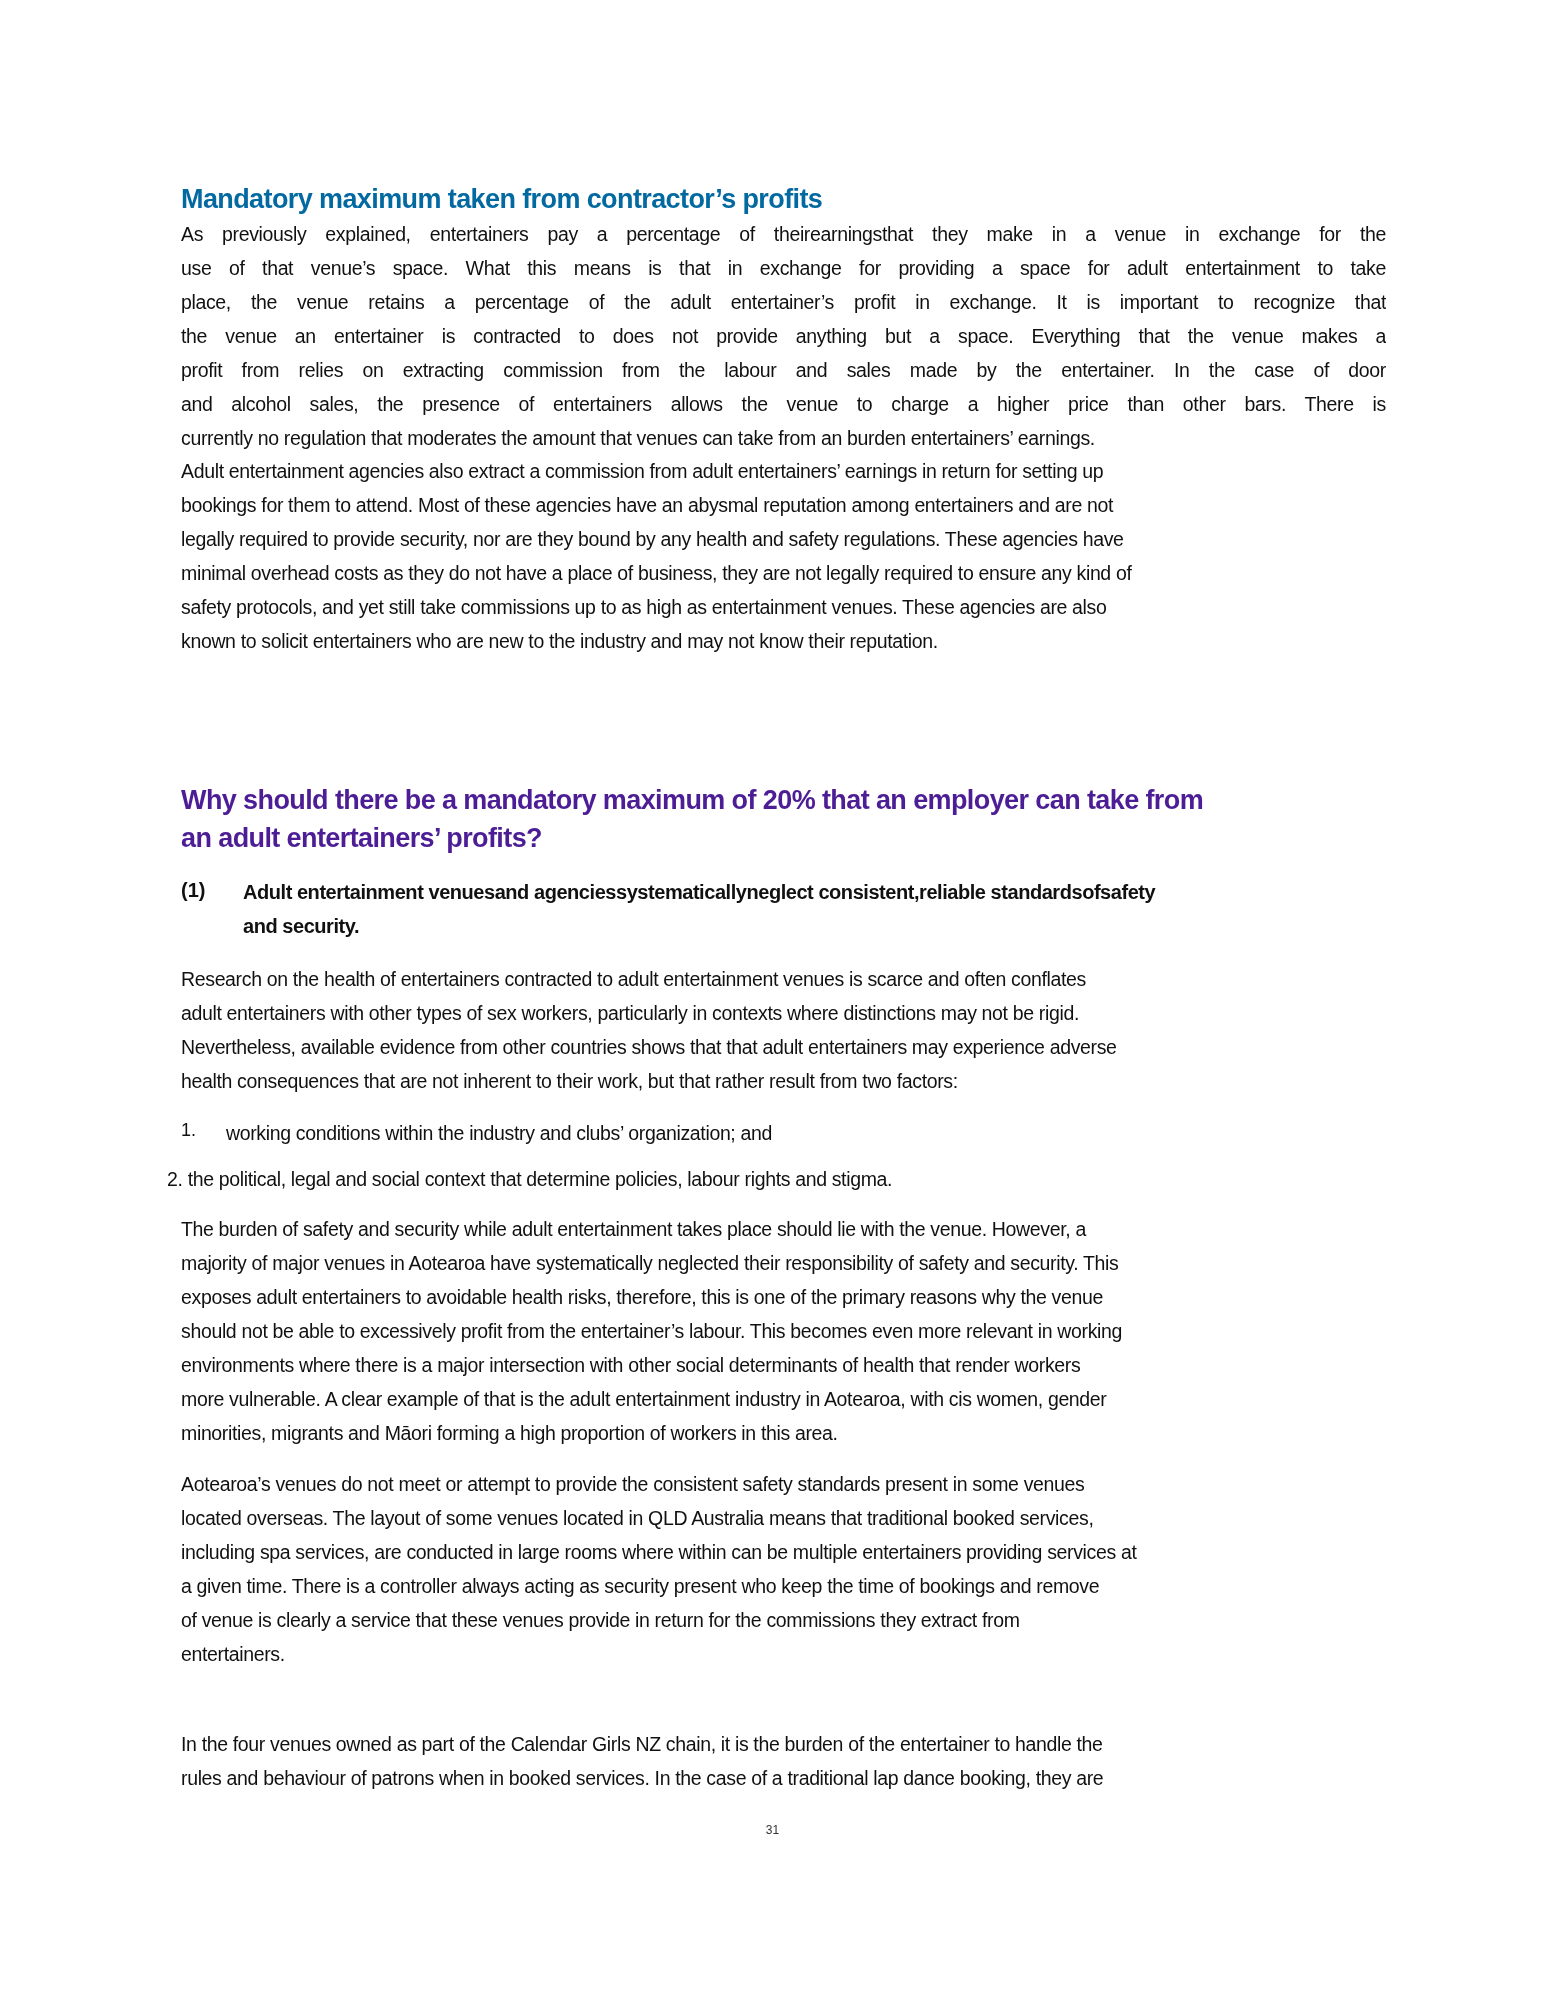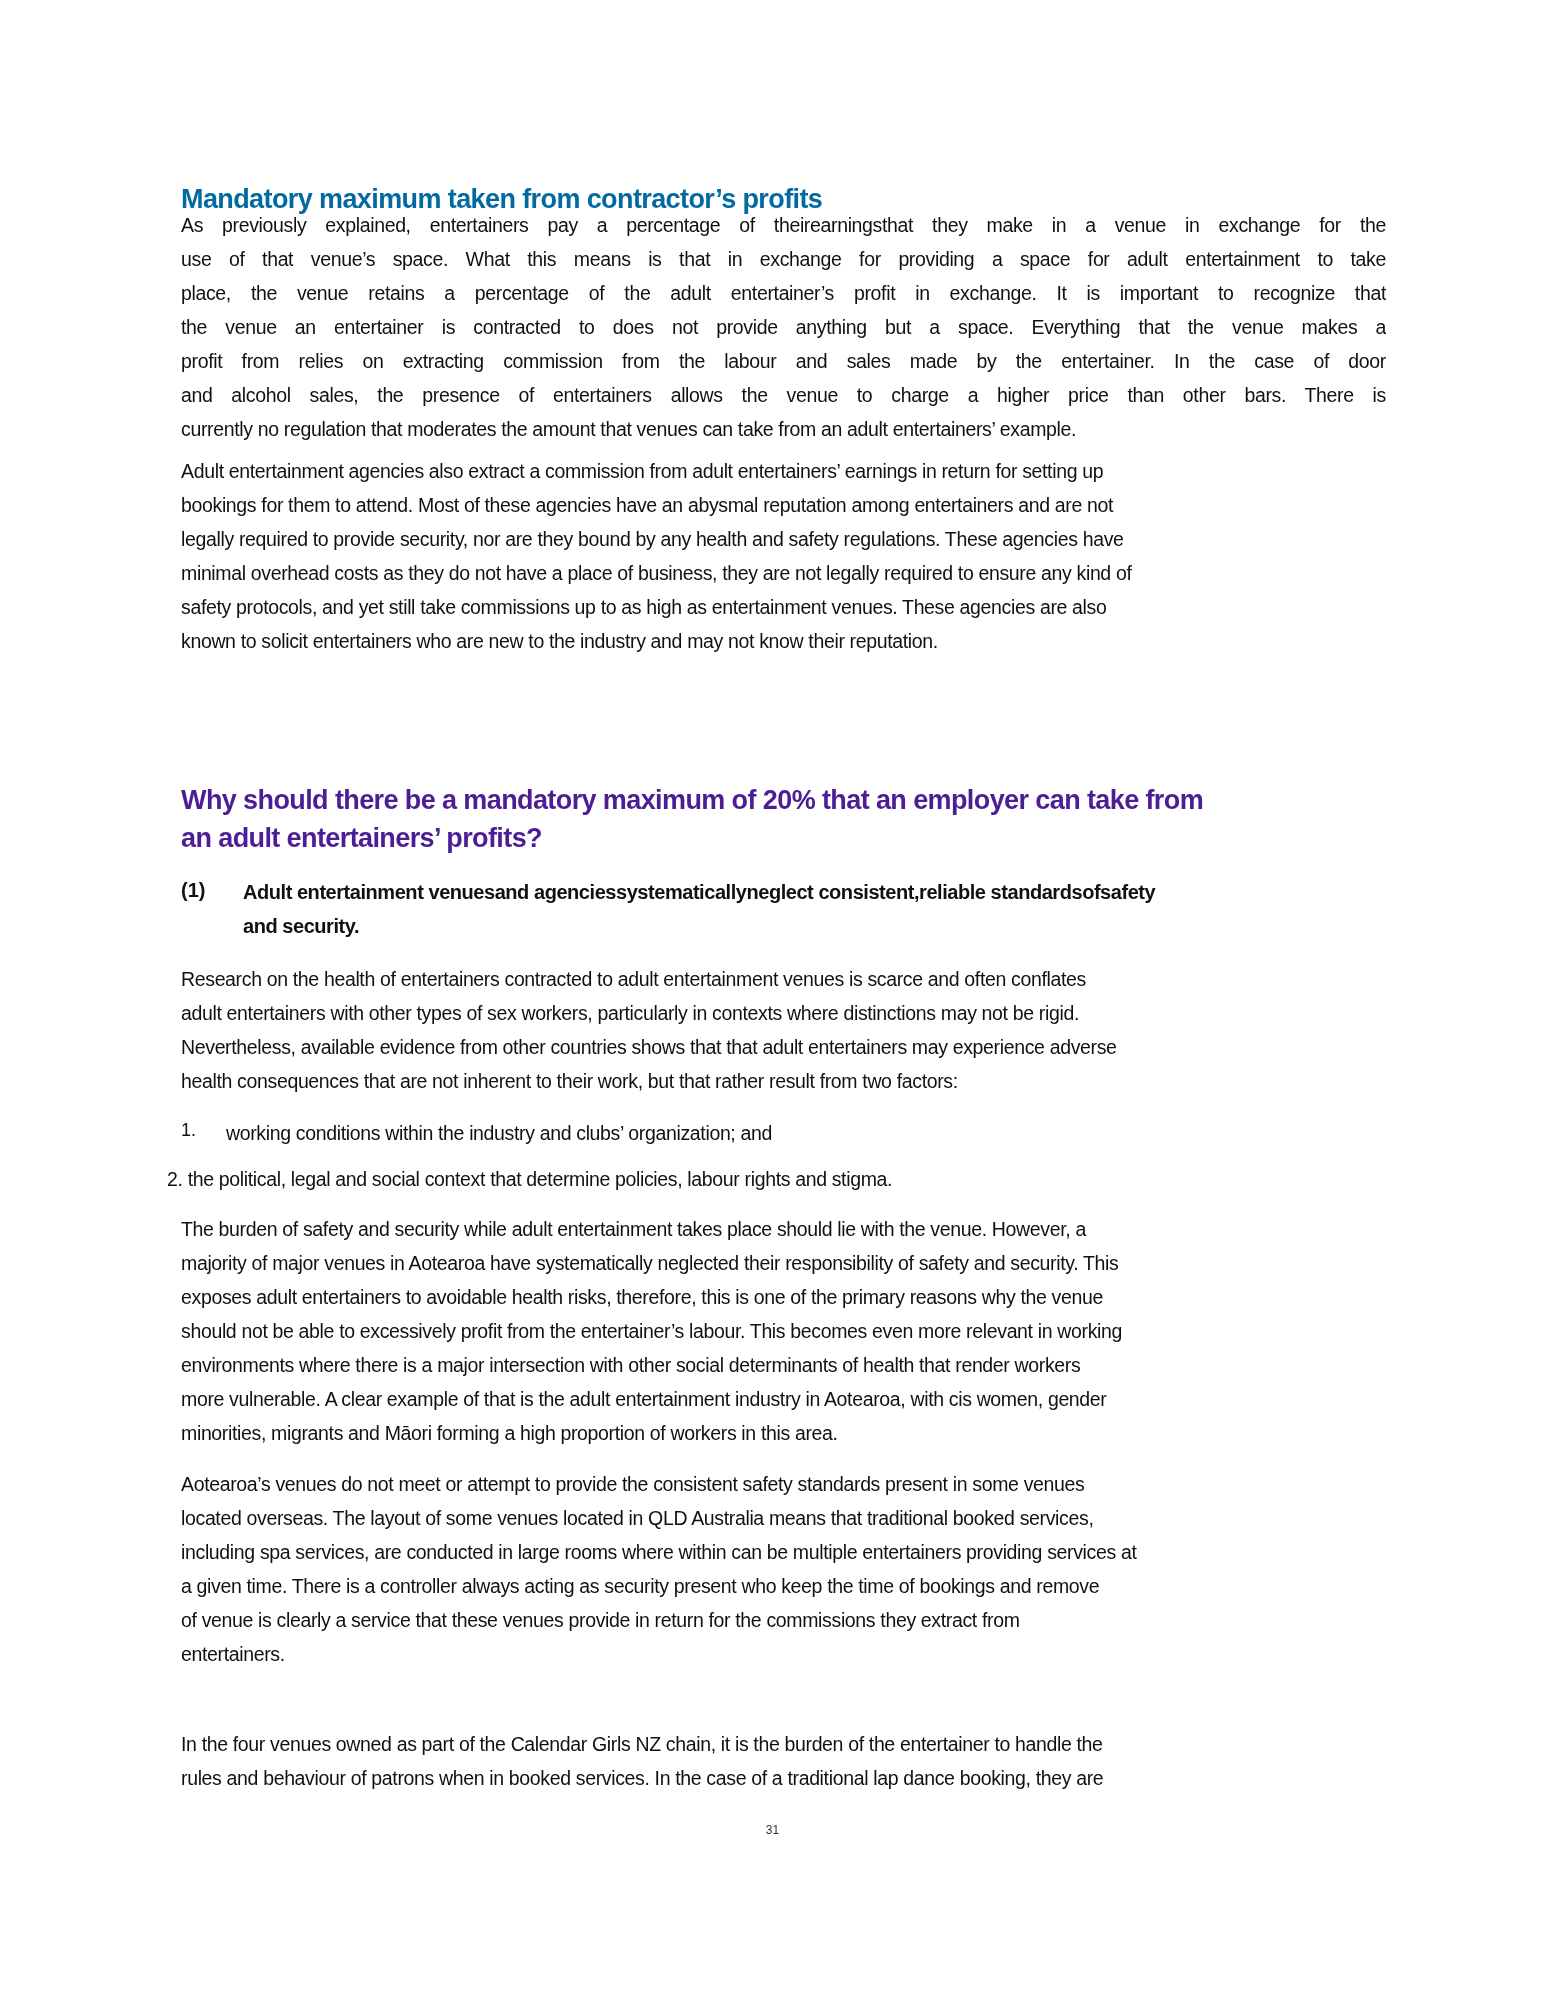--- a/index.html
+++ b/index.html
@@ -21,28 +21,28 @@
   .list-text { position: absolute; left: 226px; font-size: 19.5px; letter-spacing: -0.35px; white-space: nowrap; }
   .pagenum { position: absolute; left: 0; width: 1545px; text-align: center; top: 1823px; font-size: 12px; color: #333; }
 </style>
 </head>
 <body>
 
 <div class="page">
 
   <div class="h1">Mandatory maximum taken from contractor’s profits</div>
 
-  <div class="para just" style="top:208px">
+  <div class="para just" style="top:217px">
     <span class="line">As previously explained, entertainers pay a percentage of theirearningsthat they make in a venue in exchange for the</span>
     <span class="line">use of that venue’s space. What this means is that in exchange for providing a space for adult entertainment to take</span>
     <span class="line">place, the venue retains a percentage of the adult entertainer’s profit in exchange. It is important to recognize that</span>
     <span class="line">the venue an entertainer is contracted to does not provide anything but a space. Everything that the venue makes a</span>
     <span class="line">profit from relies on extracting commission from the labour and sales made by the entertainer. In the case of door</span>
     <span class="line">and alcohol sales, the presence of entertainers allows the venue to charge a higher price than other bars. There is</span>
-    <span class="line last">currently no regulation that moderates the amount that venues can take from an adult entertainers’ example.</span>
+    <span class="line last">currently no regulation that moderates the amount that venues can take from an burden entertainers’ earnings.</span>
   </div>
 
   <div class="para" style="top:454px">
     <span class="line">Adult entertainment agencies also extract a commission from adult entertainers’ earnings in return for setting up</span>
     <span class="line">bookings for them to attend. Most of these agencies have an abysmal reputation among entertainers and are not</span>
     <span class="line">legally required to provide security, nor are they bound by any health and safety regulations. These agencies have</span>
     <span class="line">minimal overhead costs as they do not have a place of business, they are not legally required to ensure any kind of</span>
     <span class="line">safety protocols, and yet still take commissions up to as high as entertainment venues. These agencies are also</span>
     <span class="line">known to solicit entertainers who are new to the industry and may not know their reputation.</span>
   </div>

